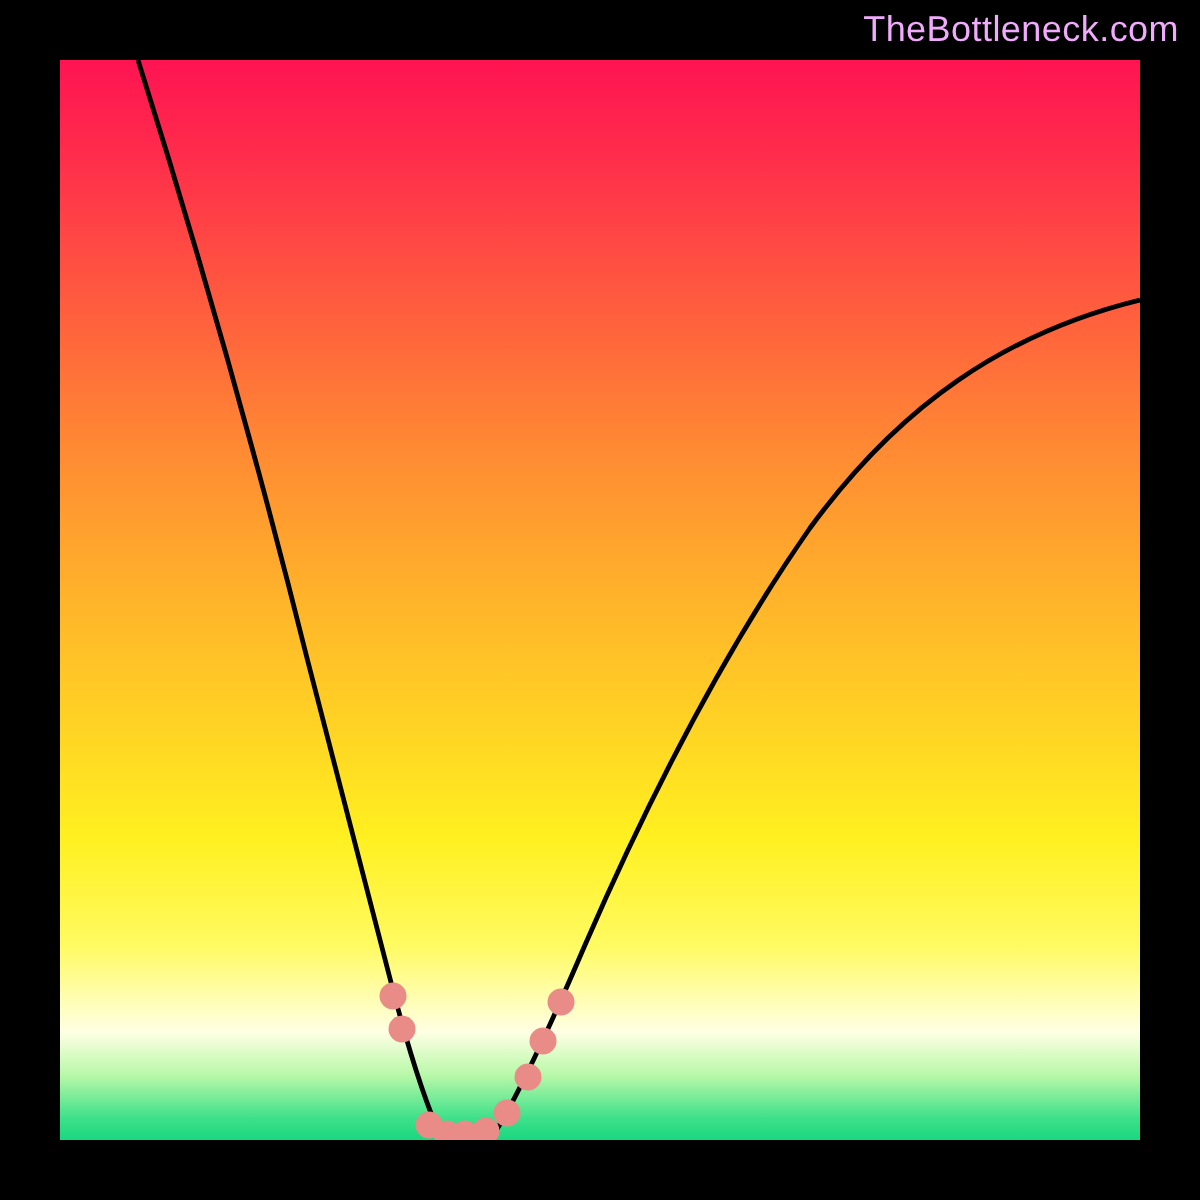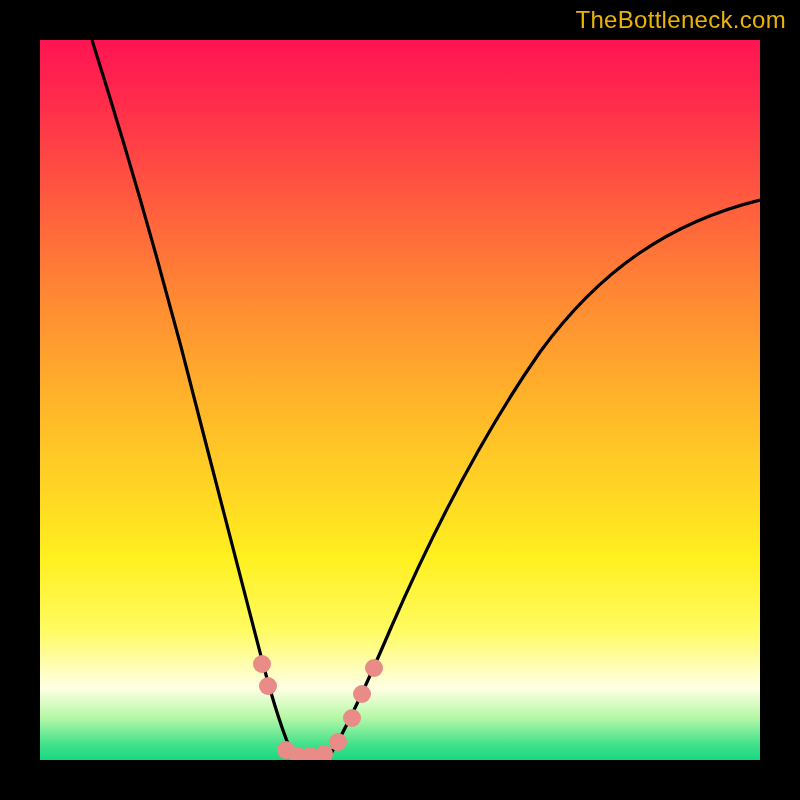--- a/index.html
+++ b/index.html
@@ -39,21 +39,21 @@
       #ffffe4 90%,
       #b8f8a8 94%,
       #3ee08a 98%,
       #18d880 100%
     );
   }
   .watermark {
     position: absolute;
     top: 6px;
     right: 14px;
-    color: #eab308;
+    color: #f0abfc;
     font-size: 24px;
     letter-spacing: 0.3px;
     user-select: none;
   }
   svg.curves {
     position: absolute;
     top: 0;
     left: 0;
     width: 720px;
     height: 720px;

